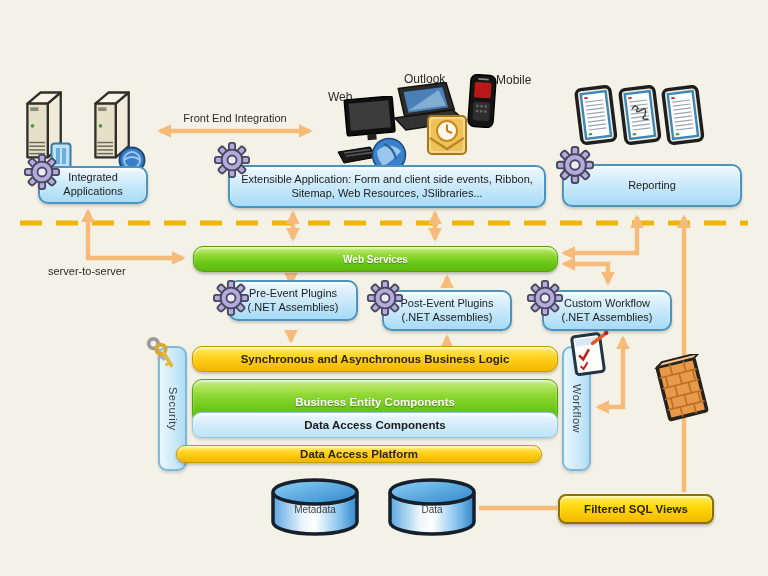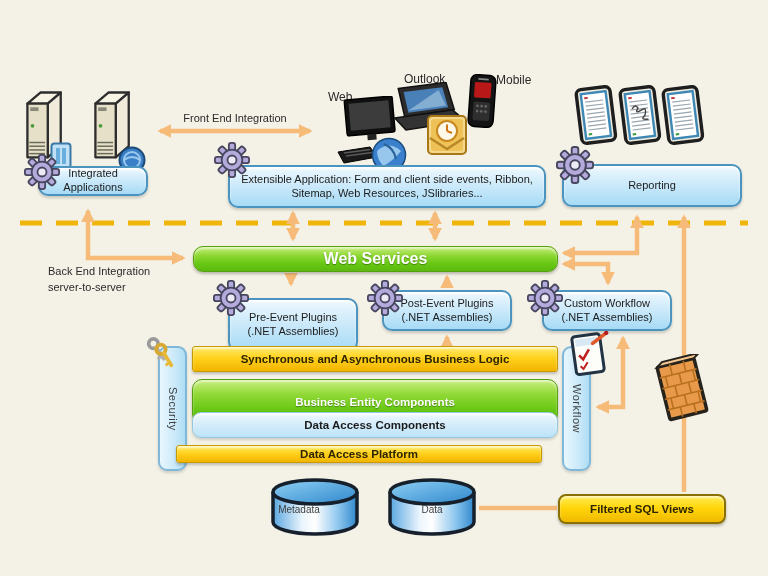--- a/index.html
+++ b/index.html
@@ -8,31 +8,31 @@
        background:var(--c-background,#f4f1e6);}
   .abs{position:absolute;}
   
   .bluebox{position:absolute;box-sizing:border-box;
     border:2px solid #4a94bf;border-radius:10px;
     background:linear-gradient(180deg,#eef8fe 0%,#cdeafa 45%,#a7dbf6 100%);
     box-shadow:0 2px 3px rgba(0,0,0,.18), inset 0 2px 2px rgba(255,255,255,.9);
     display:flex;flex-direction:column;align-items:center;justify-content:center;
     text-align:center;color:#1c1c1c;font-size:11px;line-height:1.25;}
   .goldbar{position:absolute;box-sizing:border-box;
-    border:1.5px solid #c79a00;border-radius:3px;
+    border:1.5px solid #c79a00;border-radius:10px;
     background:linear-gradient(180deg,#ffe96a 0%,#ffd21e 45%,#f2b400 100%);
     box-shadow:0 2px 3px rgba(0,0,0,.22), inset 0 2px 2px rgba(255,255,255,.65);
     display:flex;align-items:center;justify-content:center;
     font-size:11.5px;font-weight:bold;color:#2e2500;}
   .greenbar{position:absolute;box-sizing:border-box;
     border:1.5px solid #58a013;border-radius:10px;
     background:linear-gradient(180deg,#c9ee80 0%,#8fd834 35%,#67c714 70%,#5cb90e 100%);
     box-shadow:0 2px 3px rgba(0,0,0,.25), inset 0 2px 2px rgba(255,255,255,.55);
     display:flex;align-items:center;justify-content:center;
-    font-size:16px;font-weight:bold;color:#fff;text-shadow:0 1px 1px rgba(0,0,0,.35);}
+    font-size:10px;font-weight:bold;color:#fff;text-shadow:0 1px 1px rgba(0,0,0,.35);}
   .ltbluebar{position:absolute;box-sizing:border-box;
     border:1.5px solid #93c6e0;border-radius:9px;
     background:linear-gradient(180deg,#f0f9fe 0%,#d3ecfa 50%,#bde3f7 100%);
     box-shadow:0 2px 3px rgba(0,0,0,.15), inset 0 2px 2px rgba(255,255,255,.9);
     display:flex;align-items:center;justify-content:center;
     font-size:11.5px;font-weight:bold;color:#1c1c1c;text-align:right;}
   .vbar{position:absolute;box-sizing:border-box;
     border:2px solid #7fb8d8;border-radius:9px;
     background:linear-gradient(90deg,#e9f7fe 0%,#c4e6f8 70%,#aedcf4 100%);
     box-shadow:0 2px 3px rgba(0,0,0,.15);
@@ -132,21 +132,21 @@
 <svg class="abs" style="left:50px;top:142px" width="22" height="28" viewBox="0 0 22 28">
   <rect x="1.5" y="1.5" width="19" height="25" rx="3" fill="#bfe0f5" stroke="#3a7aa8" stroke-width="2"></rect>
   <rect x="6" y="6" width="4" height="16" fill="#6aaede"></rect>
   <rect x="12" y="6" width="4" height="16" fill="#6aaede"></rect>
 </svg>
 <svg class="abs" style="left:118px;top:146px" width="28" height="28" viewBox="0 0 28 28">
   <circle cx="14" cy="14" r="12.5" fill="#3a80c8" stroke="#1c4a78" stroke-width="2"></circle>
   <circle cx="14" cy="14" r="8" fill="none" stroke="#9cc8ec" stroke-width="2"></circle>
   <path d="M6 14 Q14 8 22 14" fill="none" stroke="#9cc8ec" stroke-width="2"></path>
 </svg>
-<div class="bluebox" style="left:38px;top:166px;width:110px;height:30px">
+<div class="bluebox" style="left:38px;top:166px;width:110px;height:38px">
   <span>Integrated Applications</span>
 </div>
 <svg class="abs" style="left:24px;top:154px" width="36" height="36" viewBox="0 0 40 40">
     <use href="#sym-gear"></use>
   </svg>
 
 <div class="note" style="left:150px;top:112px;width:170px;text-align:center">Front End Integration</div>
 
 <div class="note" style="left:328px;top:90px;width:44px;font-size:12px">Web</div>
 <svg class="abs" style="left:336px;top:96px" width="78" height="78" viewBox="0 0 78 78">
@@ -215,29 +215,28 @@
     <use href="#sym-report"></use>
   </svg>
 <div class="bluebox" style="left:562px;top:164px;width:180px;height:43px;padding:2px 0">
   <span>Reporting</span>
 </div>
 <svg class="abs" style="left:556px;top:146px" width="38" height="38" viewBox="0 0 40 40">
     <use href="#sym-gear"></use>
   </svg>
 
 <div class="note" style="left:48px;top:264px;width:130px;line-height:1.45">
-  <div>Back End Integration</div>
   <div>server-to-server</div>
 </div>
 
 <div class="greenbar" style="left:193px;top:246px;width:365px;height:26px">
   <span>Web Services</span>
 </div>
 
-<div class="bluebox" style="left:228px;top:298px;width:130px;height:54px">
+<div class="bluebox" style="left:228px;top:280px;width:130px;height:41px">
   <span>Pre-Event Plugins</span>
   <span>(.NET Assemblies)</span>
 </div>
 <svg class="abs" style="left:213px;top:280px" width="36" height="36" viewBox="0 0 40 40">
     <use href="#sym-gear"></use>
   </svg>
 
 <div class="bluebox" style="left:382px;top:290px;width:130px;height:41px">
   <span>Post-Event Plugins</span>
   <span>(.NET Assemblies)</span>
@@ -328,23 +327,23 @@
       <stop offset="1" stop-color="#2f87cc"></stop>
     </linearGradient>
     <linearGradient id="cyltop" x1="0" y1="0" x2="1" y2="1">
       <stop offset="0" stop-color="#8fd0f4"></stop>
         <stop offset="1" stop-color="#2f87cc"></stop>
     </linearGradient>
   </defs>
   <path d="M5 16 L5 46 A42 12 0 0 0 89 46 L89 16" fill="url(#cylbody)" stroke="#16202c" stroke-width="3.5"></path>
   <ellipse cx="47" cy="16" rx="42" ry="12" fill="url(#cyltop)" stroke="#16202c" stroke-width="3.5"></ellipse>
 </svg>
-<div class="cyl-label" style="left:252px;top:504px;width:94px">Metadata</div>
+<div class="cyl-label" style="left:268px;top:504px;width:94px">Metadata</div>
 
 <svg class="abs" style="left:385px;top:476px" width="94" height="62" viewBox="0 0 94 62">
   <path d="M5 16 L5 46 A42 12 0 0 0 89 46 L89 16" fill="url(#cylbody)" stroke="#16202c" stroke-width="3.5"></path>
   <ellipse cx="47" cy="16" rx="42" ry="12" fill="url(#cyltop)" stroke="#16202c" stroke-width="3.5"></ellipse>
 </svg>
 <div class="cyl-label" style="left:385px;top:504px;width:94px">Data</div>
 
-<div class="yellownode" style="left:558px;top:494px;width:168px;height:30px">
+<div class="yellownode" style="left:558px;top:494px;width:156px;height:30px">
   <span>Filtered SQL Views</span>
 </div>
 
 </body></html>

